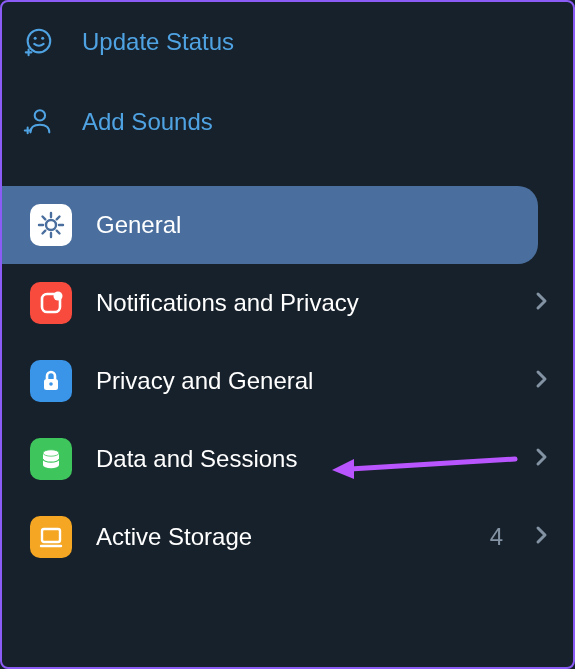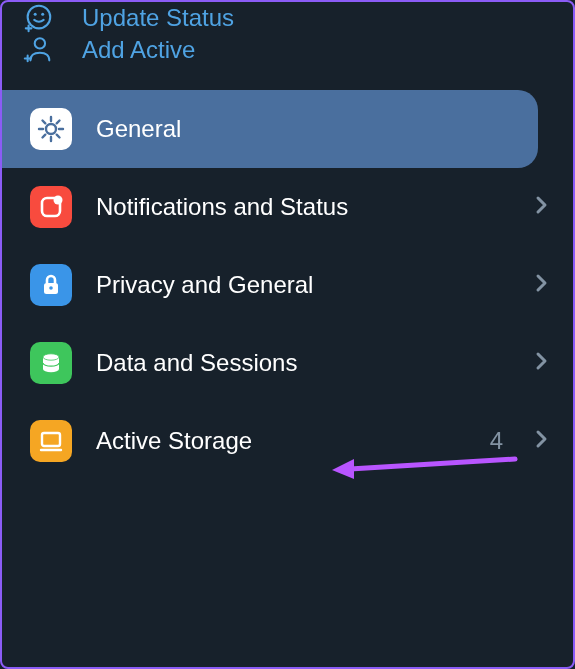--- a/index.html
+++ b/index.html
@@ -13,21 +13,21 @@
       background: #17212b;
       font-family: -apple-system, BlinkMacSystemFont, "Segoe UI", sans-serif;
       position: relative;
       border: 2px solid #8b5cf6;
       border-radius: 8px;
       overflow: hidden;
     }
     .link-row {
       display: flex;
       align-items: center;
-      padding: 0 20px;
+      padding: 24px 20px;
       gap: 28px;
       cursor: pointer;
     }
     .link-icon {
       width: 32px;
       height: 32px;
       display: flex;
       align-items: center;
       justify-content: center;
       flex-shrink: 0;
@@ -110,21 +110,21 @@
 
 <div class="link-row">
   <span class="link-icon">
     <svg width="34" height="34" viewBox="0 0 34 34" fill="none">
       <circle cx="19" cy="10" r="5.5" stroke="#4fa3e3" stroke-width="2.2"></circle>
       <path d="M9 28 Q9 20 19 20 Q29 20 29 28" stroke="#4fa3e3" stroke-width="2.2" stroke-linecap="round" fill="none"></path>
       <line x1="3" y1="26" x2="9" y2="26" stroke="#4fa3e3" stroke-width="2.2" stroke-linecap="round"></line>
       <line x1="6" y1="23" x2="6" y2="29" stroke="#4fa3e3" stroke-width="2.2" stroke-linecap="round"></line>
     </svg>
   </span>
-  <span class="link-label">Add Active</span>
+  <span class="link-label">Add Sounds</span>
 </div>
 
 <div class="settings-list">
 
   <div class="setting-row selected">
     <span class="setting-icon ic-general">
       <svg width="30" height="30" viewBox="0 0 30 30">
         <g fill="none" stroke="#4a6f9e" stroke-width="2.4">
           <circle cx="15" cy="15" r="5"></circle>
           <path d="M15 3 L15 7 M15 23 L15 27 M3 15 L7 15 M23 15 L27 15 M6.5 6.5 L9.3 9.3 M20.7 20.7 L23.5 23.5 M23.5 6.5 L20.7 9.3 M9.3 20.7 L6.5 23.5" stroke-linecap="round"></path>
@@ -134,21 +134,21 @@
     <span class="setting-label">General</span>
   </div>
 
   <div class="setting-row">
     <span class="setting-icon ic-notif">
       <svg width="30" height="30" viewBox="0 0 30 30">
         <rect x="6" y="6" width="18" height="18" rx="5" fill="none" stroke="#ffffff" stroke-width="2.6"></rect>
         <circle cx="22" cy="8" r="4.5" fill="#ffffff"></circle>
       </svg>
     </span>
-    <span class="setting-label">Notifications and Status</span>
+    <span class="setting-label">Notifications and Privacy</span>
     <span class="chevron">
       <svg width="14" height="20" viewBox="0 0 14 20">
           <path d="M3 3 L10 10 L3 17" stroke="#8393a3" stroke-width="3" fill="none" stroke-linecap="round" stroke-linejoin="round"></path>
         </svg>
     </span>
   </div>
 
   <div class="setting-row">
     <span class="setting-icon ic-privacy">
       <svg width="28" height="28" viewBox="0 0 28 28">

